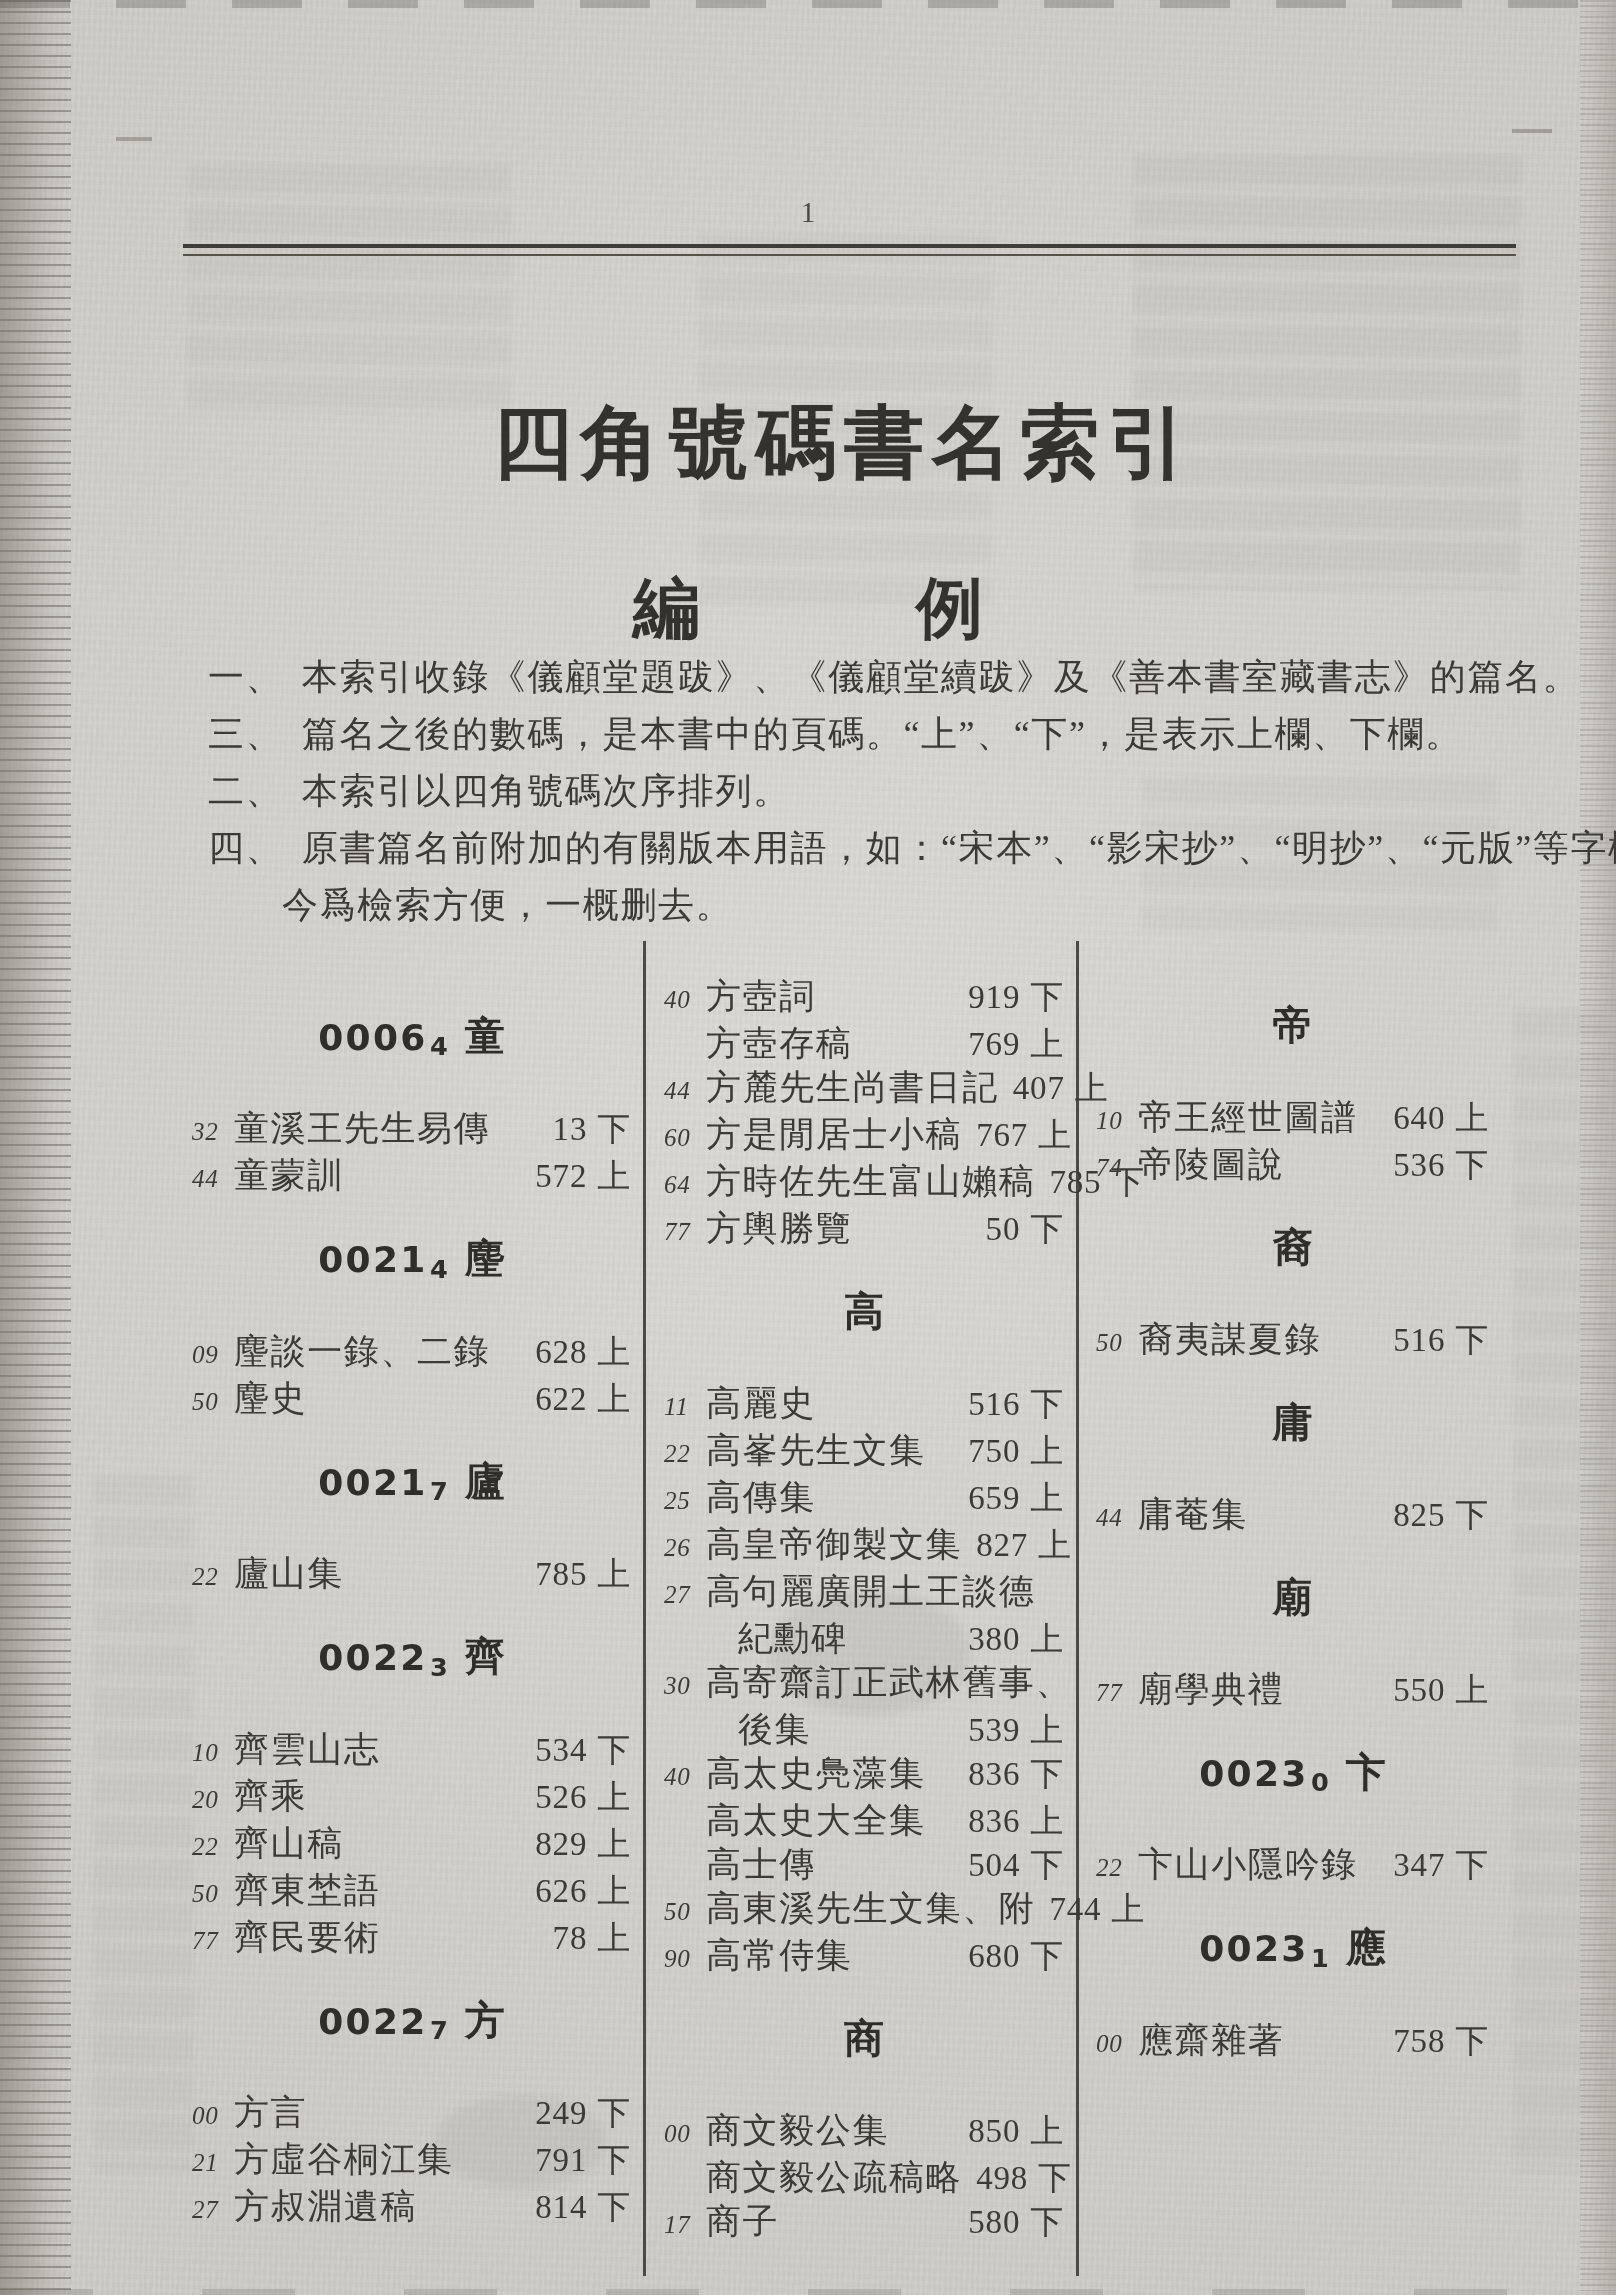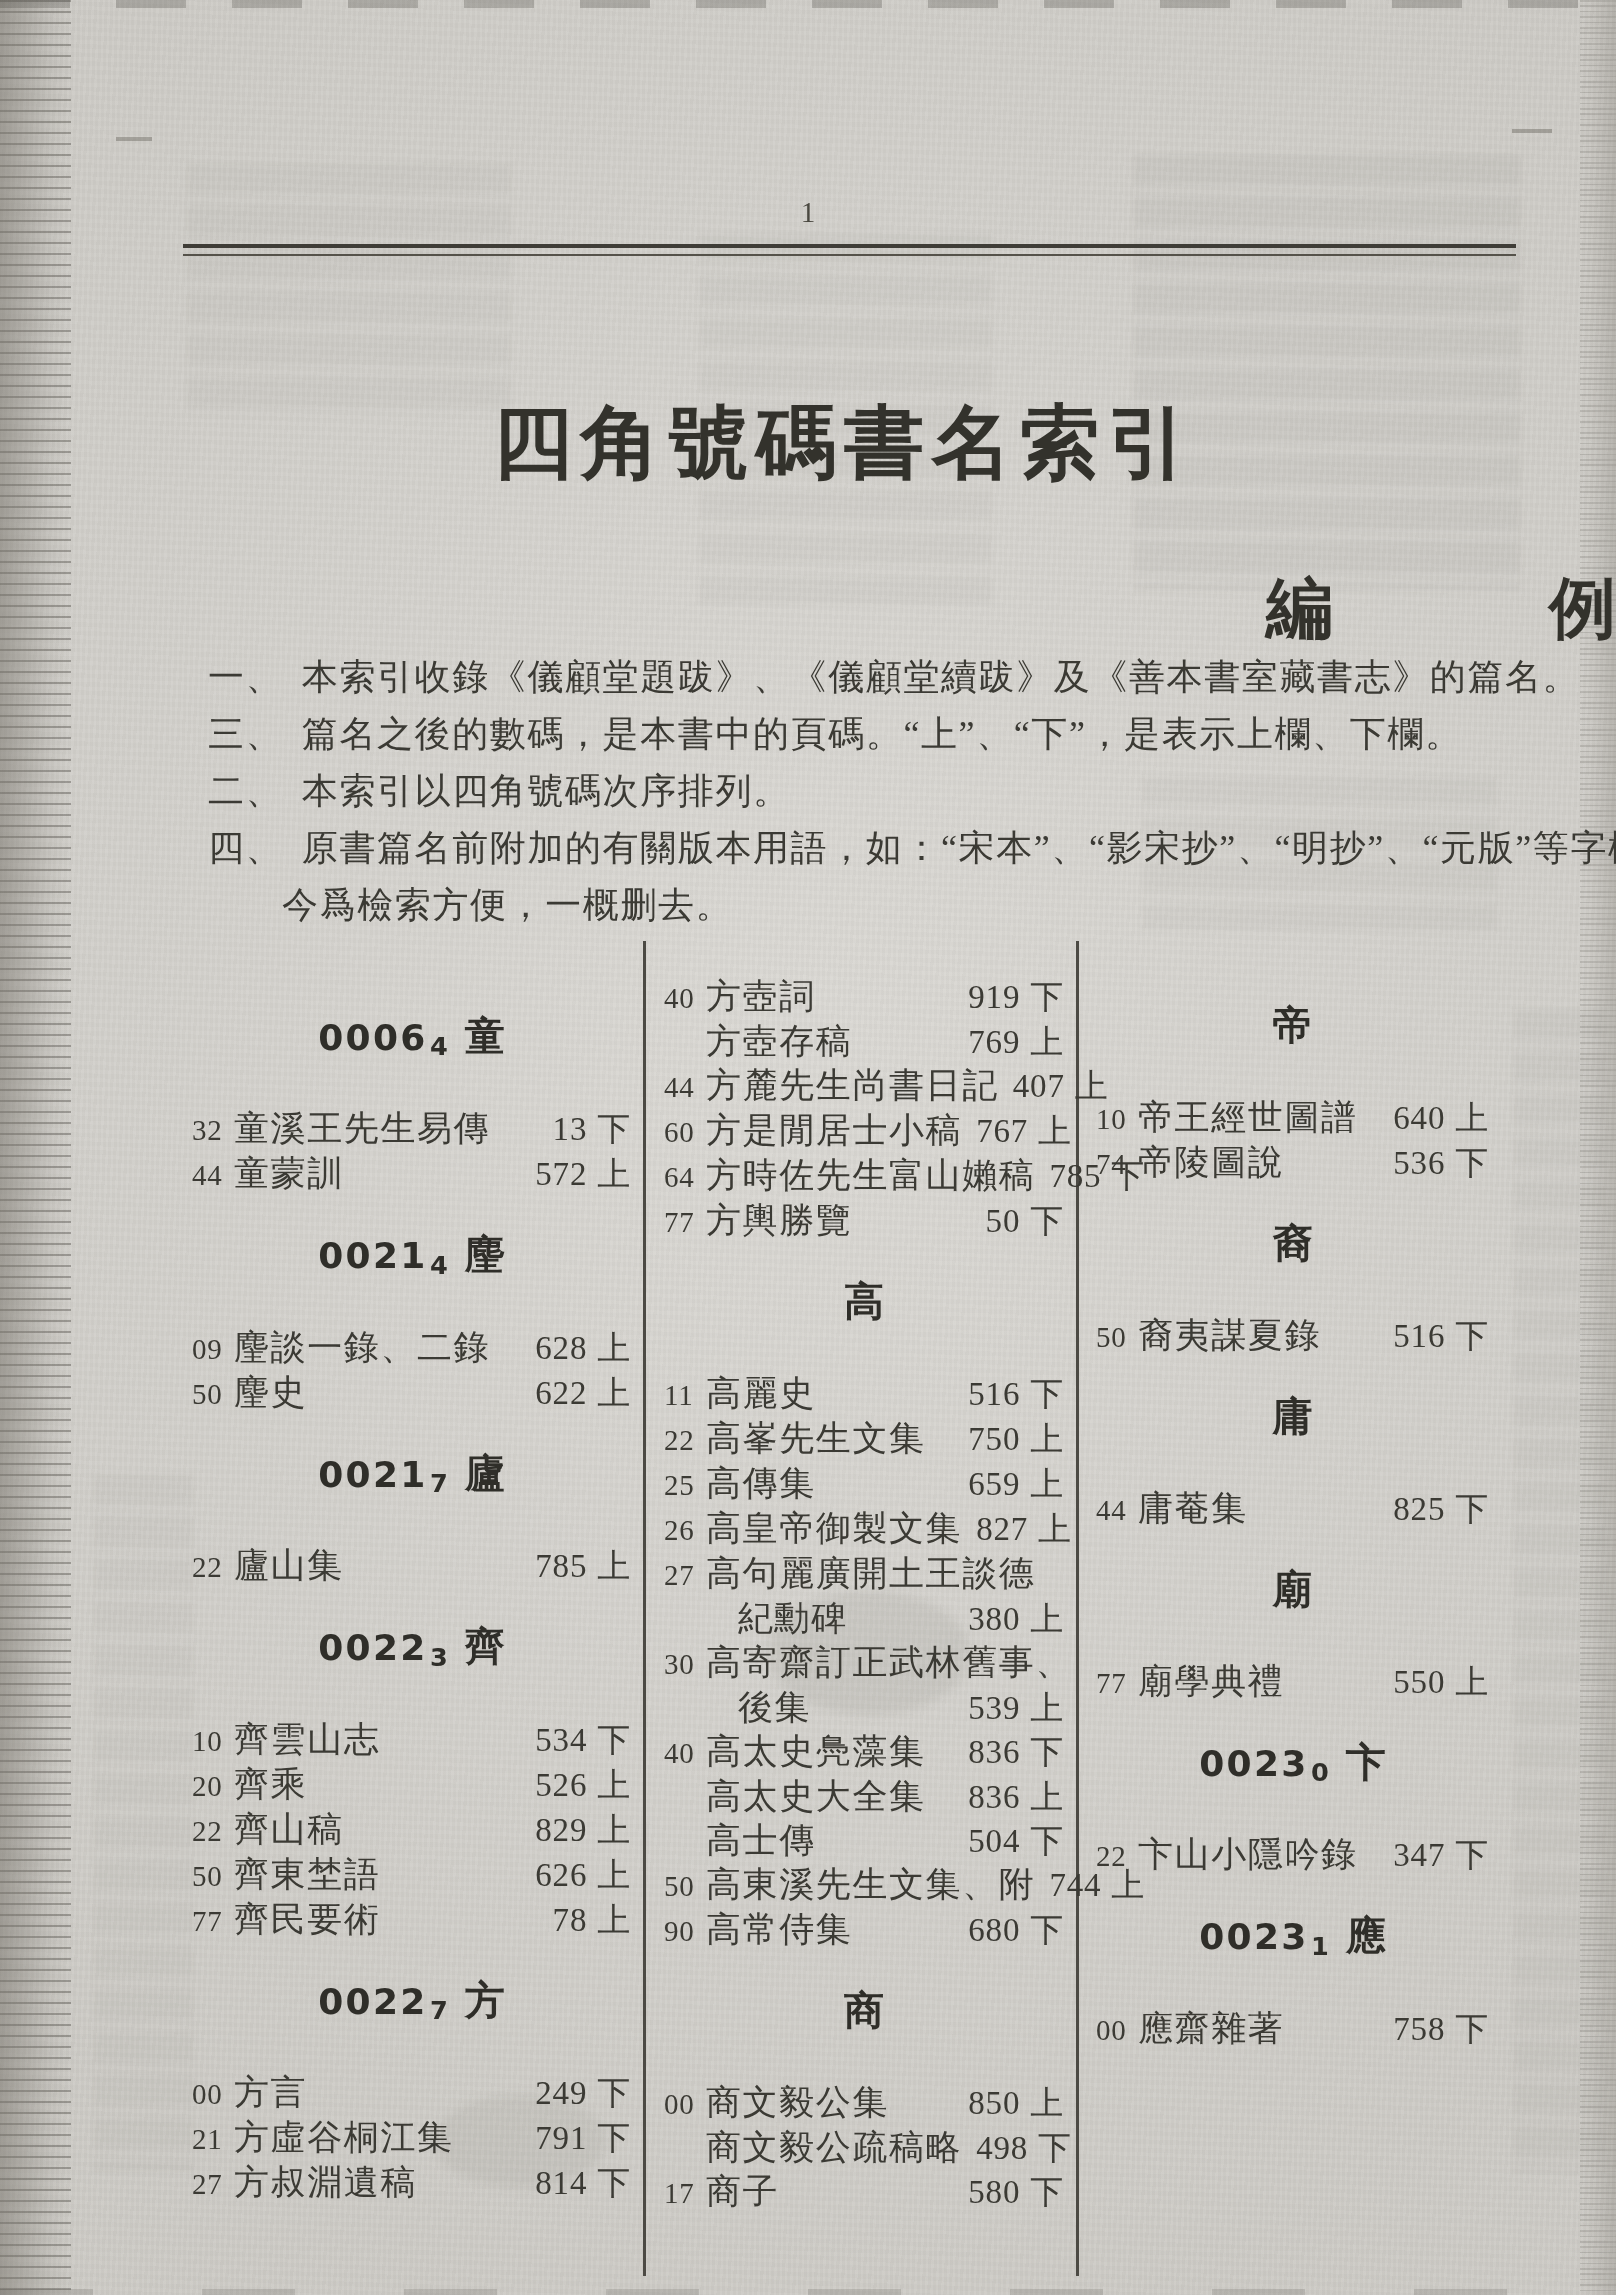--- a/index.html
+++ b/index.html
@@ -48,21 +48,21 @@
   .rule .r1{height:3.9px;background:#3f3d37;}
   .rule .r2{height:1.6px;background:#55524a;margin-top:6.2px;}
 
   .doc-title{
     position:absolute;top:390px;left:0;width:100%;
     text-align:center;font-size:80px;font-weight:bold;
     letter-spacing:7.8px;color:#33322c;padding-left:36px;
   }
   .section-heading{
     position:absolute;top:563px;left:0;width:100%;
-    text-align:right;font-size:67px;font-weight:bold;color:#33322c;
+    text-align:center;font-size:67px;font-weight:bold;color:#33322c;
   }
   .section-heading .g1{margin-right:216px;}
 
   .notes{
     position:absolute;left:208px;top:649px;width:1343px;
     font-size:36px;line-height:57px;letter-spacing:1.6px;color:#3b3a34;
   }
   .note-line{white-space:nowrap;}
   .note-label{margin-right:18.6px;}
   .note-cont{padding-left:74px;font-family:Liberation Serif, serif;}
@@ -70,21 +70,21 @@
   .vline{position:absolute;top:941px;height:1335px;width:3.1px;background:#4c4a44;}
   .v1{left:643px;}
   .v2{left:1076px;}
 
   .col{position:absolute;}
   .col0{left:192px;top:979px;width:439px;}
   .col1{left:664px;top:975px;width:400px;}
   .col2{left:1096px;top:968px;width:393px;}
 
   .entry{display:flex;align-items:baseline;font-size:35px;line-height:44px;letter-spacing:0.8px;}
-  .e-num{flex:none;width:42px;font-size:29px;}
+  .e-num{flex:none;width:42px;font-size:25px;font-style:italic;}
   .entry.ind1{padding-left:42px;}
   .entry.ind2{padding-left:74px;}
   .e-title{white-space:nowrap;letter-spacing:1.6px;}
   .e-page{margin-left:auto;flex:none;padding-left:14px;font-size:33px;white-space:nowrap;}
   .e-page .pp{margin-left:10px;font-size:33px;}
 
   .hdr{text-align:center;line-height:44px;margin:36px 0 39px;font-weight:bold;color:#2f2e29;white-space:nowrap;}
   .hdr .code{font-family:"DejaVu Sans","Liberation Sans",sans-serif;font-size:36px;letter-spacing:2.3px;}
   .hdr .codesub{font-family:"DejaVu Sans","Liberation Sans",sans-serif;font-size:25.6px;vertical-align:-5.4px;margin-left:2.3px;}
   .hdr .hchar{font-size:40px;margin-left:17px;}

